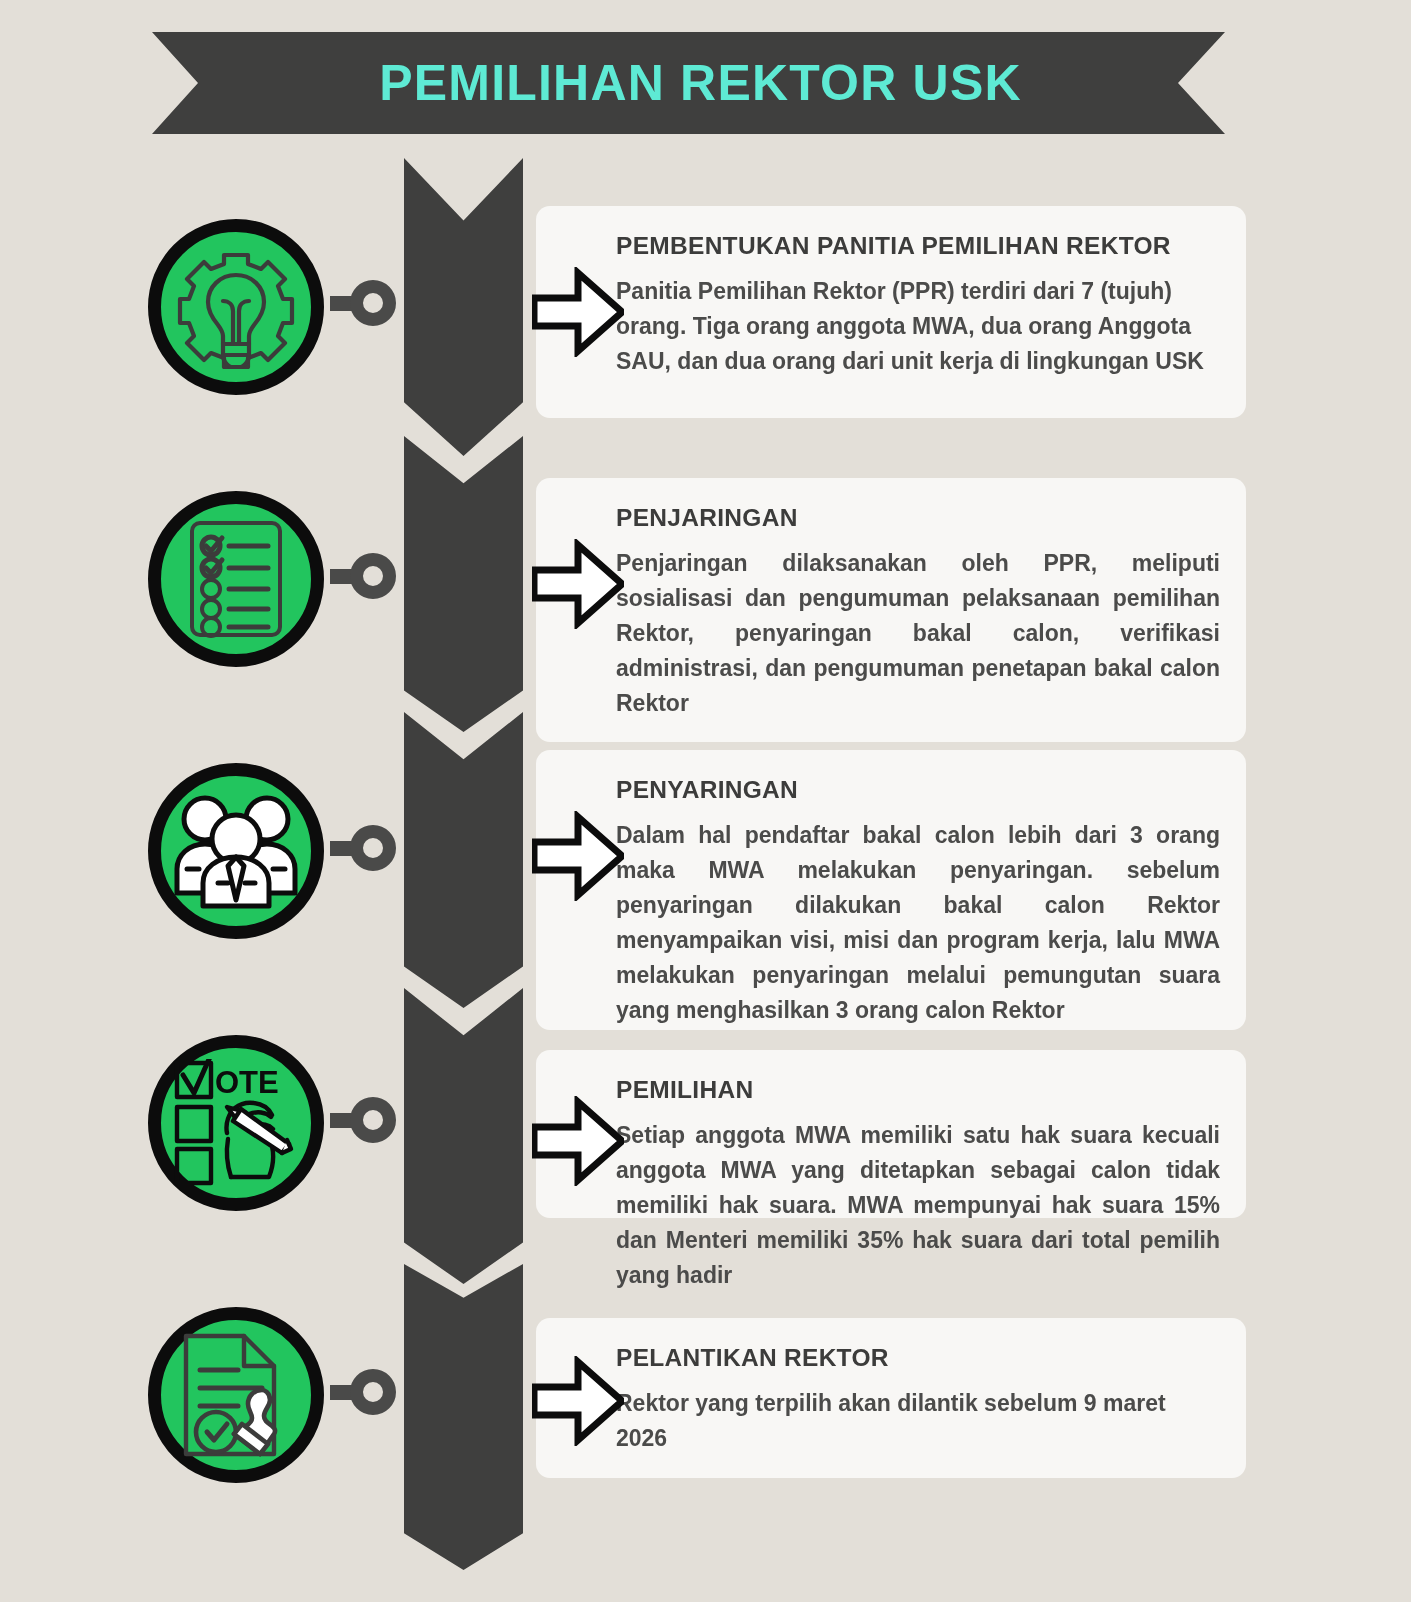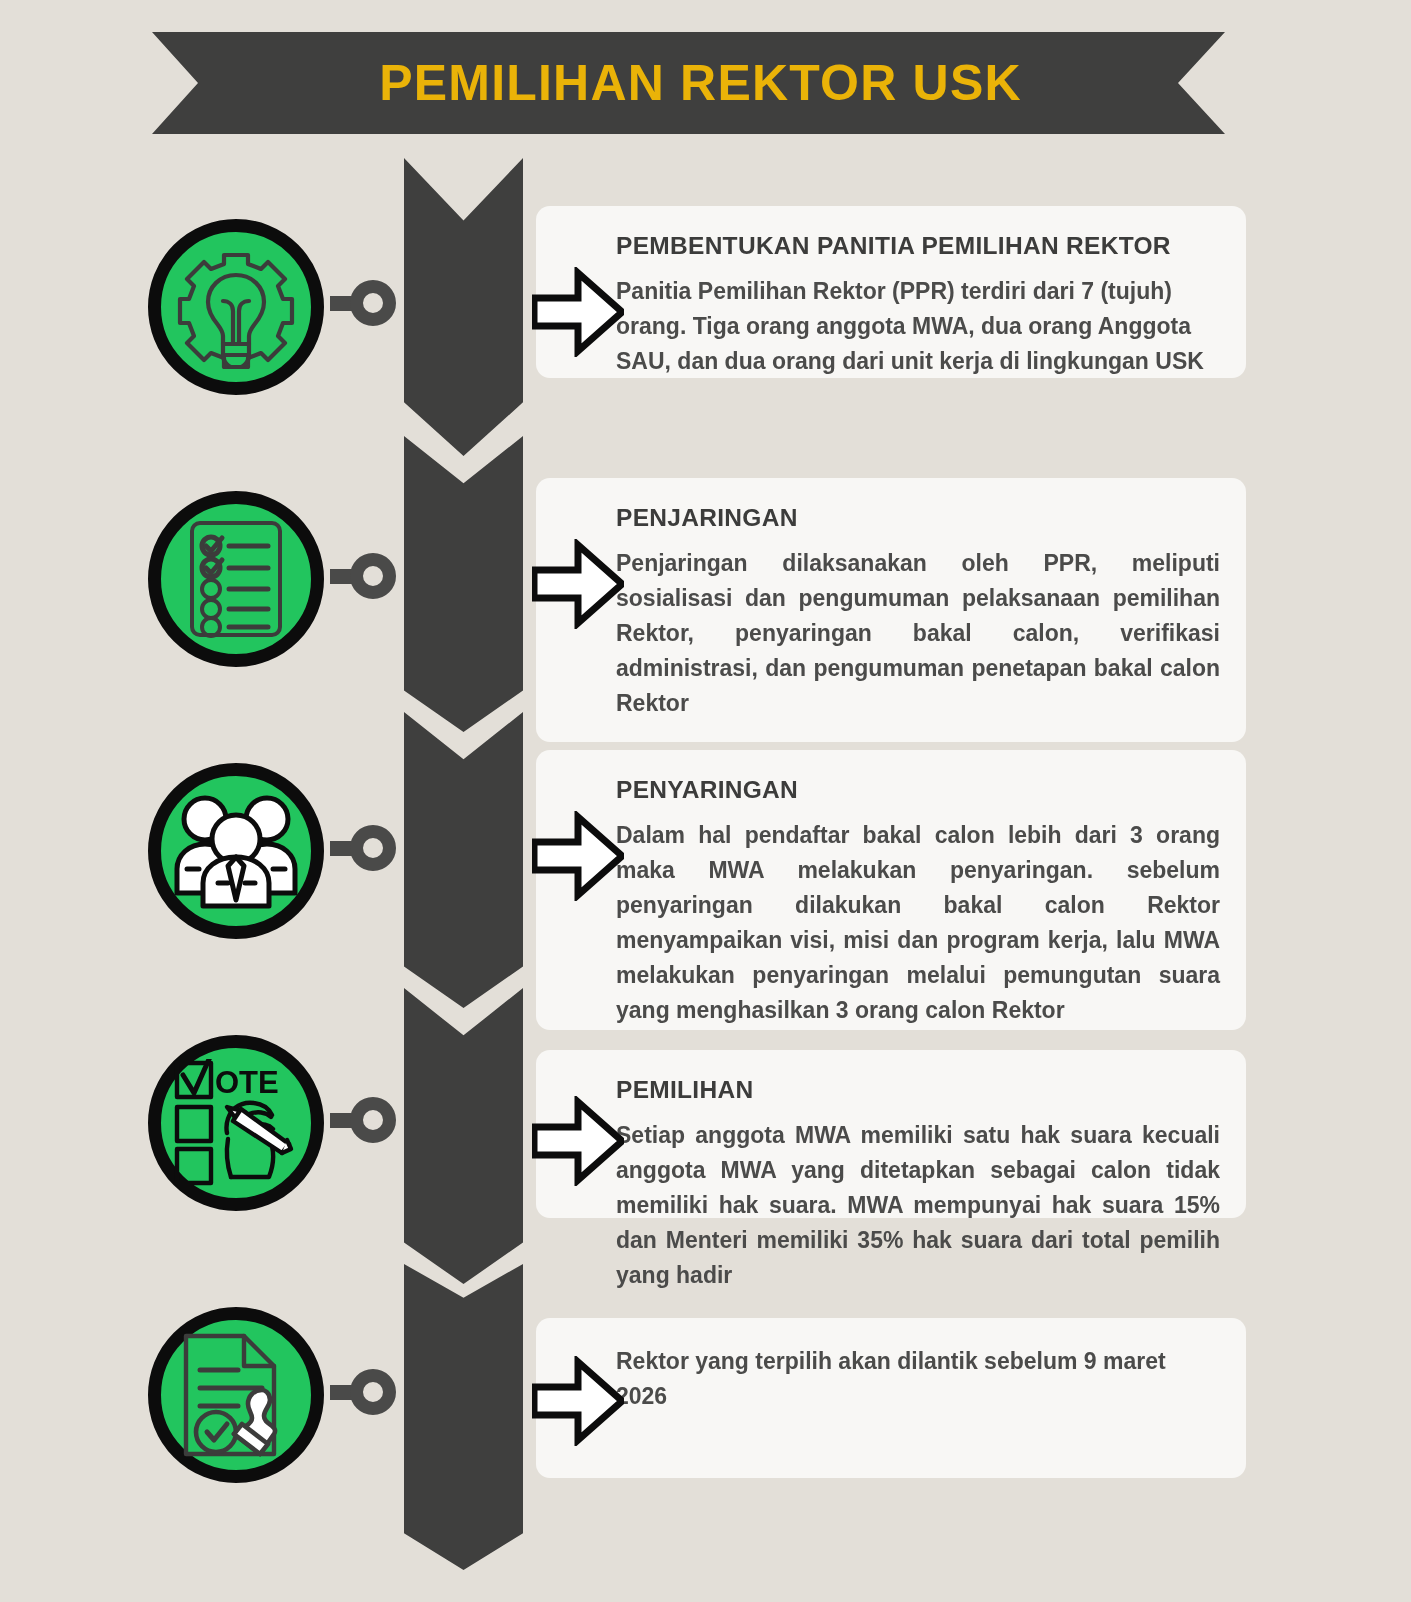--- a/index.html
+++ b/index.html
@@ -21,21 +21,21 @@
     width: 1073px;
     height: 102px;
     background: #3f3f3e;
     -webkit-clip-path: polygon(0 0, 100% 0, 100% 100%, 0 100%, 4.3% 50%);
     clip-path: polygon(0 0, 1073px 0, 1073px 0, 1026px 51px, 1073px 102px, 1073px 102px, 0 102px, 46px 51px);
     display: flex;
     align-items: center;
     justify-content: center;
   }
   #title-ribbon .ribbon-text {
-    color: #eab308;
+    color: #5eead4;
     font-size: 50px;
     font-weight: bold;
     letter-spacing: 1.2px;
     white-space: nowrap;
     margin-left: 24px;
   }
 
   
   #chevron-column {
     position: absolute;
@@ -253,21 +253,21 @@
       <path d="M86 58 c-8 0-14 6-14 14 0 6 4 9 4 14 0 4-3 6-6 8 l-12 8 26 20 14-20 c2-3 1-6-2-8 -4-3-8-5-8-10 0-6 6-10 6-16 0-8-6-10-8-10z" fill="#ffffff" stroke-width="4.6"></path>
       <path d="M58 102 l26 20 8-10 -26-20z" fill="#ffffff" stroke-width="4.6"></path>
     </svg>
   </span>
 </div>
 <div class="connector" style="left:330px; top:1369px;">
   <div class="stub"></div>
   <div class="ring"></div>
 </div>
 
-<div class="step-card" style="top:206px; height:172px;">
+<div class="step-card" style="top:206px; height:212px;">
   <div class="white-arrow" style="top:61px;">
     <svg viewBox="0 0 92 90" preserveAspectRatio="none">
       <path d="M2 31 h44 V6 l44 39 -44 39 V59 H2z" fill="#ffffff" stroke="#0c0c0c" stroke-width="7" stroke-linejoin="miter"></path>
     </svg>
   </div>
   <div class="step-title">PEMBENTUKAN PANITIA PEMILIHAN REKTOR</div>
   <div class="step-body nojustify">Panitia Pemilihan Rektor (PPR) terdiri dari 7 (tujuh) orang. Tiga orang anggota MWA, dua orang Anggota SAU, dan dua orang dari unit kerja di lingkungan USK</div>
 </div>
 
 <div class="step-card" style="top:478px; height:264px;">
@@ -299,14 +299,15 @@
   <div class="step-title">PEMILIHAN</div>
   <div class="step-body">Setiap anggota MWA memiliki satu hak suara kecuali anggota MWA yang ditetapkan sebagai calon tidak memiliki hak suara. MWA mempunyai hak suara 15% dan Menteri memiliki 35% hak suara dari total pemilih yang hadir</div>
 </div>
 
 <div class="step-card" style="top:1318px; height:160px;">
   <div class="white-arrow" style="top:38px;">
     <svg viewBox="0 0 92 90" preserveAspectRatio="none">
       <path d="M2 31 h44 V6 l44 39 -44 39 V59 H2z" fill="#ffffff" stroke="#0c0c0c" stroke-width="7" stroke-linejoin="miter"></path>
     </svg>
   </div>
+  <div class="step-title">PELANTIKAN REKTOR</div>
   <div class="step-body nojustify">Rektor yang terpilih akan dilantik sebelum 9 maret 2026</div>
 </div>
 
 </body></html>

